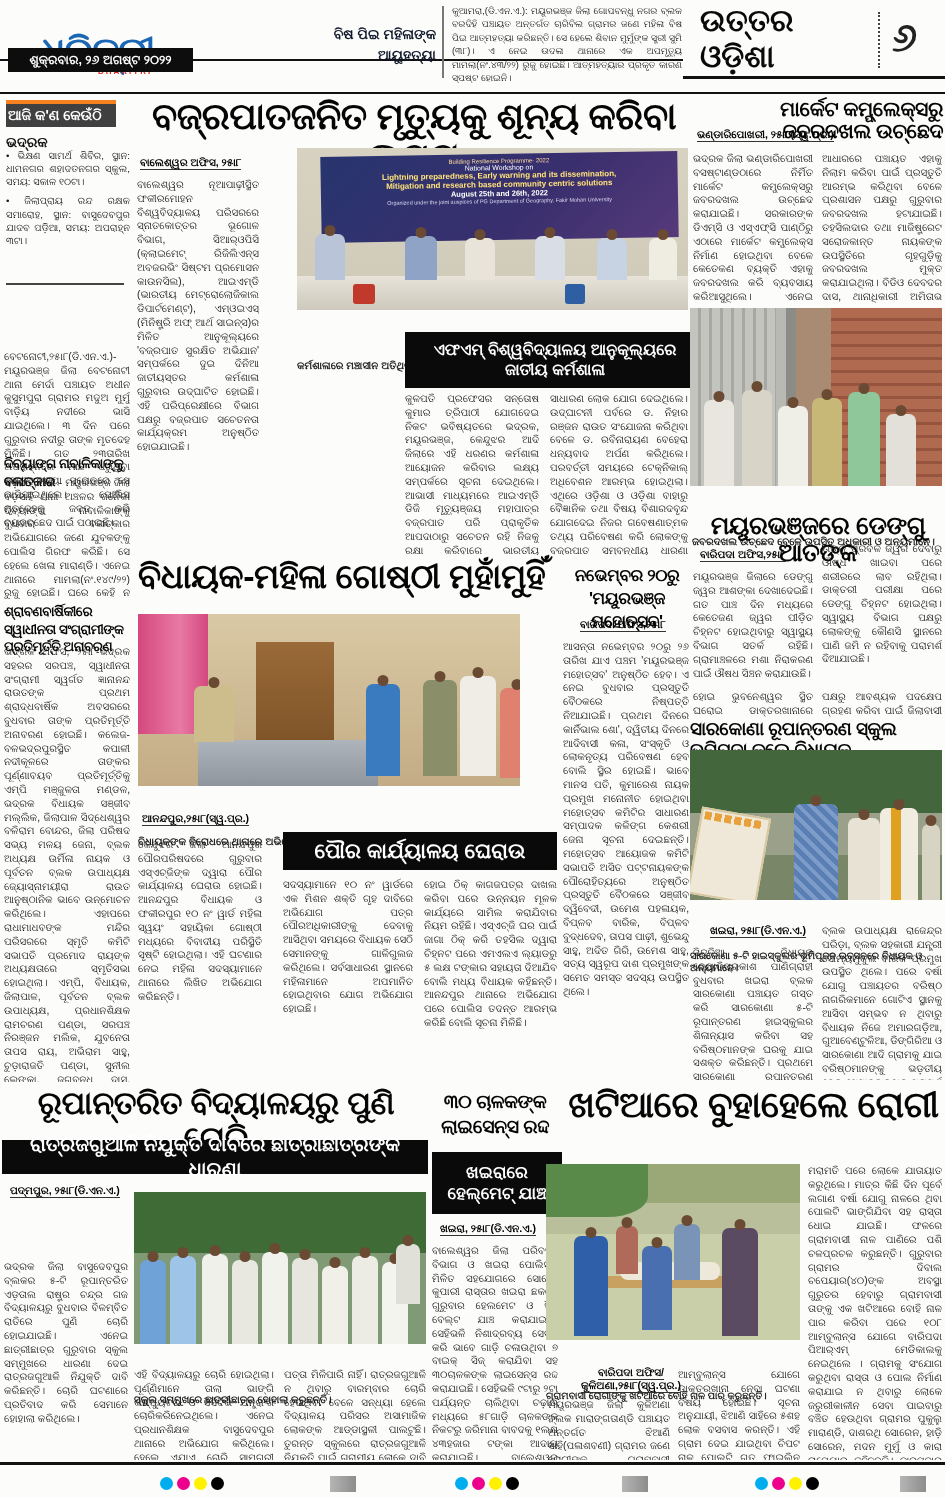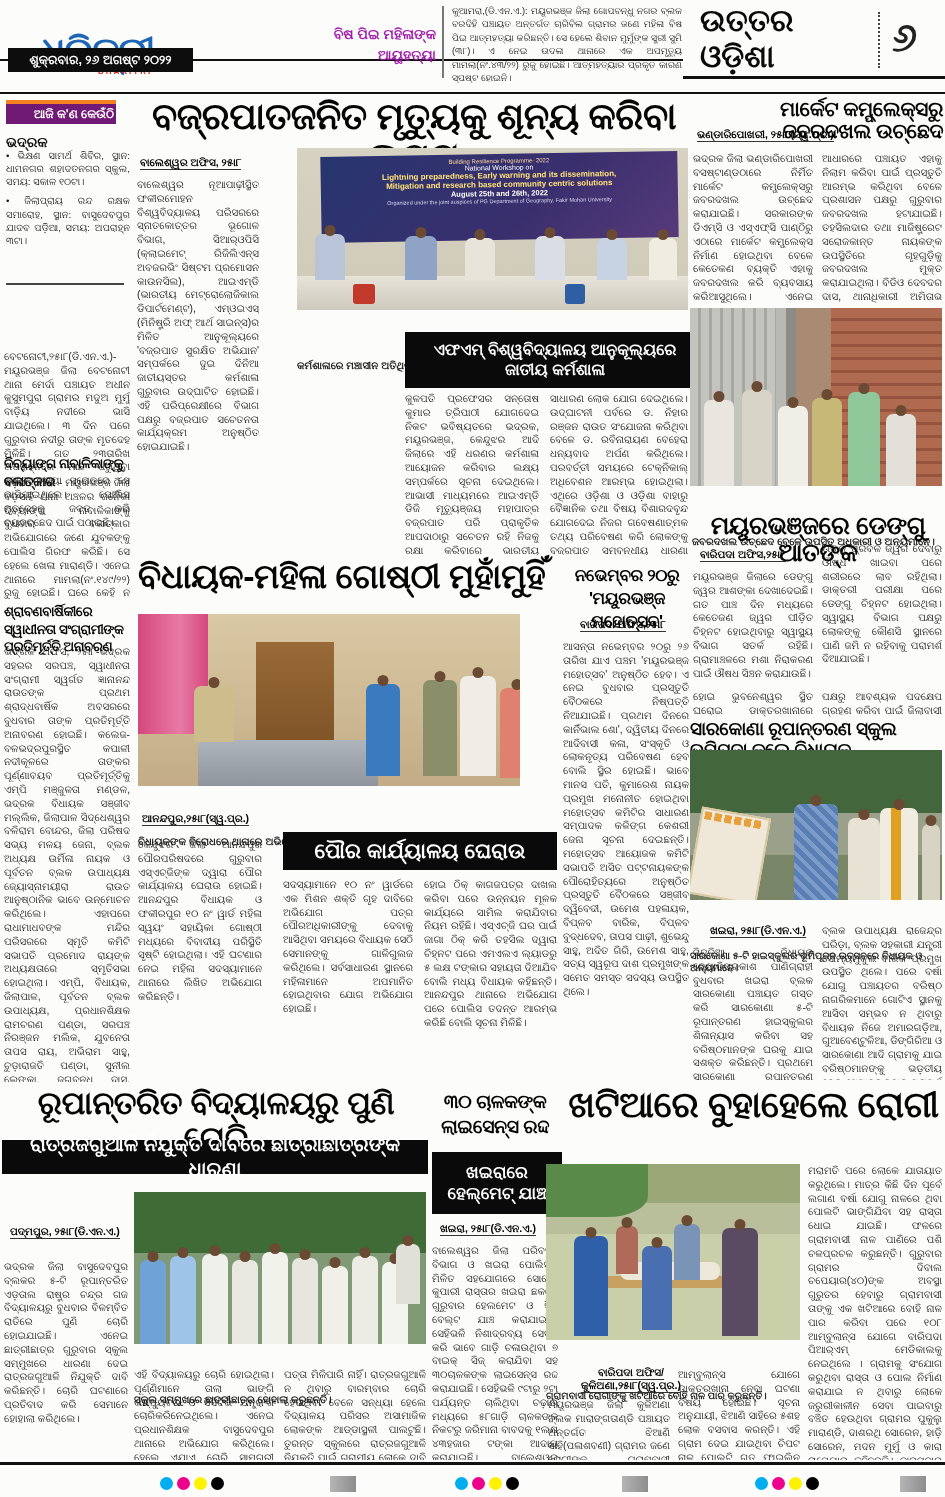--- a/index.html
+++ b/index.html
@@ -25,32 +25,32 @@
 <div id="page">
 
   <div class="abs" style="left:40px;top:6px;width:180px;height:52px;margin-top:26px;">
     <div style="font-size:38px;font-weight:bold;color:#1b66b5;line-height:1;letter-spacing:-1px;">ଧରିତ୍ରୀ</div>
     <div style="font-size:8px;font-weight:bold;color:#e0231c;letter-spacing:2px;margin-left:58px;margin-top:-3px;">DHARITRI</div>
   </div>
   <div class="abs" style="left:8px;top:48px;width:185px;height:24px;background:#0d0d0d;color:#fff;display:flex;align-items:center;justify-content:center;font-weight:bold;font-size:12.5px;">ଶୁକ୍ରବାର, ୨୬ ଅଗଷ୍ଟ ୨୦୨୨</div>
   <div class="abs rule" style="left:0;top:59px;width:8px;height:2px;"></div>
   <div class="abs rule" style="left:193px;top:59px;width:490px;height:2px;"></div>
 
-  <div class="abs" style="left:318px;top:6px;width:118px;height:78px;text-align:right;font-weight:bold;font-size:14px;line-height:1.5;color:#a21caf;display:flex;align-items:center;justify-content:flex-end;">ବିଷ ପିଇ ମହିଳାଙ୍କ ଆୟୁହତ୍ୟା</div>
+  <div class="abs" style="left:318px;top:6px;width:118px;height:78px;text-align:right;font-weight:bold;font-size:14px;line-height:1.5;color:#0f172a;display:flex;align-items:center;justify-content:flex-end;">ବିଷ ପିଇ ମହିଳାଙ୍କ ଆୟୁହତ୍ୟା</div>
   <div class="abs" style="left:442px;top:6px;width:2px;height:72px;background:#777;"></div>
   <div class="abs" style="left:452px;top:5px;width:230px;height:78px;font-size:9.3px;line-height:1.45;text-align:justify;color:#222;overflow:hidden;">କୁଆମରା,(ଡି.ଏନ.ଏ.): ମୟୂରଭଞ୍ଜ ଜିଲା ଗୋପବନ୍ଧୁ ନଗର ବ୍ଲକ ବରଦିହି ପଞ୍ଚାୟତ ଅନ୍ତର୍ଗତ ଚାରିବିଲ ଗ୍ରାମର ଜଣେ ମହିଳା ବିଷ ପିଇ ଆତ୍ମହତ୍ୟା କରିଛନ୍ତି। ସେ ହେଲେ ଶିବାନ ମୁର୍ମୁଙ୍କ ସ୍ତ୍ରୀ ସୁମି (୩୮)। ଏ ନେଇ ଉଦଳା ଥାନାରେ ଏକ ଅପମୃତ୍ୟୁ ମାମଲା(ନଂ.୪୩/୨୨) ରୁଜୁ ହୋଇଛି। ଆତ୍ମହତ୍ୟାର ପ୍ରକୃତ କାରଣ ସ୍ପଷ୍ଟ ହୋଇନି।</div>
 
   <div class="abs" style="left:700px;top:14px;width:170px;height:50px;font-size:31px;font-weight:bold;color:#0a0a0a;display:flex;align-items:center;">ଉତ୍ତର ଓଡ଼ିଶା</div>
   <div class="abs vert-dots" style="left:878px;top:12px;width:1px;height:56px;"></div>
   <div class="abs" style="left:892px;top:10px;width:45px;height:56px;font-size:40px;font-weight:bold;color:#222;display:flex;align-items:center;">୬</div>
   <div class="abs rule" style="left:683px;top:76px;width:262px;height:3px;"></div>
   <div class="abs rule" style="left:0;top:92px;width:945px;height:2px;"></div>
 
   <div class="abs" style="left:6px;top:100px;width:110px;height:28px;border-top:4px solid #f5821f;">
-    <div style="background:#701a75;color:#fff;font-weight:bold;font-size:12px;text-align:right;padding:3px 2px;">ଆଜି କ'ଣ କେଉଁଠି</div>
+    <div style="background:#404040;color:#fff;font-weight:bold;font-size:14px;text-align:left;padding:3px 2px;">ଆଜି କ'ଣ କେଉଁଠି</div>
   </div>
   <div class="abs" style="left:6px;top:134px;width:122px;font-weight:bold;font-size:14px;">ଭଦ୍ରକ</div>
   <div class="abs" style="left:6px;top:149px;width:124px;">
     <div class="body-text" style="font-size:9.8px;">• <span>ଭିକ୍ଷଣ ସାମର୍ଥ ଶିବିର, ସ୍ଥାନ: ଧାମନଗର ଶହାଦତନଗର ସ୍କୁଲ, ସମୟ: ସକାଳ ୧୦ଟା।</span></div>
     <div class="body-text" style="font-size:9.8px;margin-top:6px;">• <span>ଜିଲାପ୍ରାୟ ରନ୍ଦ ରକ୍ଷକ ସମାରୋହ, ସ୍ଥାନ: ବାସୁଦେବପୁର ଯାଦବ ପଡ଼ିଆ, ସମୟ: ଅପରାହ୍ନ ୩ଟା।</span></div>
   </div>
   <div class="abs" style="left:6px;top:283px;width:118px;height:2px;background:#444;"></div>
 
   <div class="abs body-text" style="left:4px;top:350px;width:126px;height:192px;">ବେଟନୋଟୀ,୨୫ା୮(ଡି.ଏନ.ଏ.)- ମୟୂରଭଞ୍ଜ ଜିଲା ବେଟନୋଟୀ ଥାନା ମେର୍ଦା ପଞ୍ଚାୟତ ଅଧୀନ କୁସୁମପୁରା ଗ୍ରାମର ମଦୁଅ ମୁର୍ମୁ ବାଡ଼ିୟ ନଦୀରେ ଭାସି ଯାଇଥିଲେ। ୩ ଦିନ ପରେ ଗୁରୁବାର ନଦୀରୁ ତାଙ୍କ ମୃତଦେହ ମିଳିଛି। ଗତ ୨୩ତାରିଖ ଅପରାହ୍ନରେ ମାଛ ଧରୁଥିବା ବେଳେ ବନ୍ୟା ସ୍ରୋତରେ ସେ ଭାସିଯାଇଥିଲେ। ପୋଲିସ ମୃତଦେହକୁ ଜବତ କରି ବ୍ୟବଚ୍ଛେଦ ପାଇଁ ପଠାଇଛି।</div>
 
@@ -144,21 +144,21 @@
     <div class="person" style="left:190px;bottom:0;width:38px;height:92px;background:linear-gradient(90deg,#f0ece0 0 30%,#e0a020 30% 55%,#f0ece0 55%);"></div>
     <div class="person" style="left:232px;bottom:0;width:18px;height:76px;background:#d8d4c4;"></div>
   </div>
   <div class="abs caption" style="left:690px;top:904px;width:252px;font-size:9.8px;">ସାରକୋଣା ୫-ଟି ହାଇସ୍କୁଲର ଭୂମିପୂଜନ ଉତ୍ସବରେ ବିଧାୟକ ଓ ଅନ୍ୟମାନେ।</div>
   <div class="abs dateline" style="left:710px;top:924px;width:150px;"><u>ଖଇରା, ୨୫ା୮(ଡି.ଏନ.ଏ.)</u></div>
   <div class="abs body-text" style="left:693px;top:946px;width:120px;height:134px;">ସିନ୍ଦୁଳିଆ ବିଧାୟକ ଜ୍ୟୋତିପ୍ରକାଶ ପାଣିଗ୍ରାହୀ ବୁଧବାର ଖଇରା ବ୍ଲକ ସାରକୋଣା ପଞ୍ଚାୟତ ଗସ୍ତ କରି ସାରକୋଣା ୫-ଟି ରୂପାନ୍ତରଣ ହାଇସ୍କୁଲର ଶିଳାନ୍ୟାସ କରିବା ସହ ବରିଷ୍ଠମାନଙ୍କ ଘରକୁ ଯାଇ ସଶକ୍ତ କରିଛନ୍ତି। ପ୍ରଥମେ ସାରକୋଣା ରୂପାନ୍ତରଣ ସ୍କୁଲର ଭୂମିପୂଜା କରିଥିଲେ। ପ୍ରଧାନ ଶିକ୍ଷକ ଭାଗିରଥି ଖଣ୍ଡୁଆ, ଗ୍ରାମୀୟ ସରପଞ୍ଚ ସୁଜାତ କୁମାର ନାୟକ,</div>
   <div class="abs body-text" style="left:822px;top:924px;width:120px;height:156px;">ବ୍ଲକ ଉପାଧ୍ୟକ୍ଷ ରାଜେନ୍ଦ୍ର ପରିଡ଼ା, ବ୍ଲକ ସହକାରୀ ଯନ୍ତ୍ରୀ ସୌମ୍ୟମୁକୁଲ ବାରିକ ପ୍ରମୁଖ ଉପସ୍ଥିତ ଥିଲେ। ପରେ ବର୍ଷା ଯୋଗୁ ପଞ୍ଚାୟତର ବରିଷ୍ଠ ନାଗରିକମାନେ ଗୋଟିଏ ସ୍ଥାନକୁ ଆସିବା ସମ୍ଭବ ନ ଥିବାରୁ ବିଧାୟକ ନିଜେ ଅମାରଗଡ଼ିଆ, ଗୁଆବେଣ୍ଟୁଳିଆ, ଡିଙ୍ଗିରିଆ ଓ ସାରକୋଣା ଆଦି ଗ୍ରାମକୁ ଯାଇ ବରିଷ୍ଠମାନଙ୍କୁ ଭଡ଼ତୀୟ ଦେଇ ସେମାନଙ୍କଠାରୁ ପରାମର୍ଶ ଗ୍ରହଣ କରିଥିଲେ। ସେହିଭଳି ଡିଙ୍ଗିରିଆ ଉଚ୍ଚ ପ୍ରାଥମିକ ବିଦ୍ୟାଳୟର ନୂତନ ଶ୍ରେଣୀଗୃହର ଶିଳାନ୍ୟାସ କରାଯାଇଥିଲା ।</div>
 
   <div class="abs hl" style="left:2px;top:1086px;width:428px;font-size:32px;text-align:center;">ରୂପାନ୍ତରିତ ବିଦ୍ୟାଳୟରୁ ପୁଣି ଚୋରି</div>
   <div class="abs black-box" style="left:2px;top:1140px;width:426px;height:34px;font-size:20px;">ରାତ୍ରଜଗୁଆଳି ନିଯୁକ୍ତି ଦାବିରେ ଛାତ୍ରୀଛାତ୍ରଙ୍କ ଧାରଣା</div>
-  <div class="abs dateline" style="left:10px;top:1184px;width:150px;margin-top:41px;"><u>ପଦ୍ମପୁର, ୨୫ା୮(ଡି.ଏନ.ଏ.)</u></div>
+  <div class="abs dateline" style="left:10px;top:1184px;width:150px;"><u>ପଦ୍ମପୁର, ୨୫ା୮(ଡି.ଏନ.ଏ.)</u></div>
   <div class="abs body-text" style="left:4px;top:1260px;width:124px;height:252px;">ଭଦ୍ରକ ଜିଲା ବାସୁଦେବପୁର ବ୍ଲକର ୫-ଟି ରୂପାନ୍ତରିତ ଏଡ଼ତାଲ ରାଷ୍ଟ୍ର ଚନ୍ଦ୍ର ଗଜ ବିଦ୍ୟାଳୟରୁ ବୁଧବାର ବିଳମ୍ବିତ ରାତିରେ ପୁଣି ଚୋରି ହୋଇଯାଇଛି। ଏନେଇ ଛାତ୍ରୀଛାତ୍ର ଗୁରୁବାର ସ୍କୁଲ ସମ୍ମୁଖରେ ଧାରଣା ଦେଇ ରାତ୍ରଜଗୁଆଳି ନିଯୁକ୍ତି ଦାବି କରିଛନ୍ତି। ଚୋରି ଘଟଣାରେ ପ୍ରତିବାଦ କରି ସେମାନେ ହୋହାଲା କରିଥିଲେ।</div>
   <div class="abs photo" style="left:134px;top:1192px;width:292px;height:152px;background:linear-gradient(180deg,#3f6b36 0 40%,#7f9a74 40%);">
     <div class="person" style="left:6px;bottom:0;width:26px;height:84px;background:#6fa3d8;"></div>
     <div class="person" style="left:36px;bottom:0;width:26px;height:88px;background:#9ec4e8;"></div>
     <div class="person" style="left:68px;bottom:0;width:26px;height:90px;background:#f0f0ea;"></div>
     <div class="person" style="left:98px;bottom:0;width:26px;height:84px;background:#e8e8e0;"></div>
     <div class="person" style="left:128px;bottom:0;width:26px;height:92px;background:#f2f2ec;"></div>
     <div class="person" style="left:158px;bottom:0;width:26px;height:86px;background:#e6e6de;"></div>
     <div class="person" style="left:188px;bottom:0;width:26px;height:78px;background:#f0f0e8;"></div>
     <div class="person" style="left:218px;bottom:0;width:26px;height:88px;background:#ececE4;"></div>

